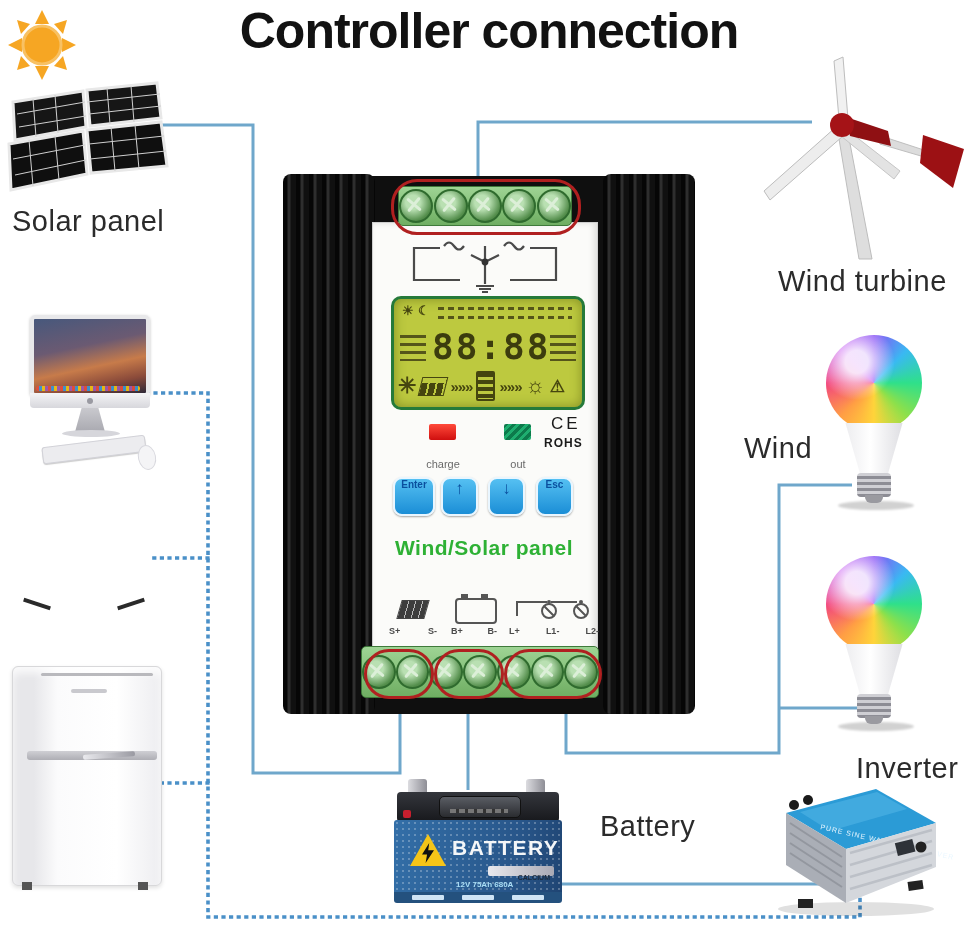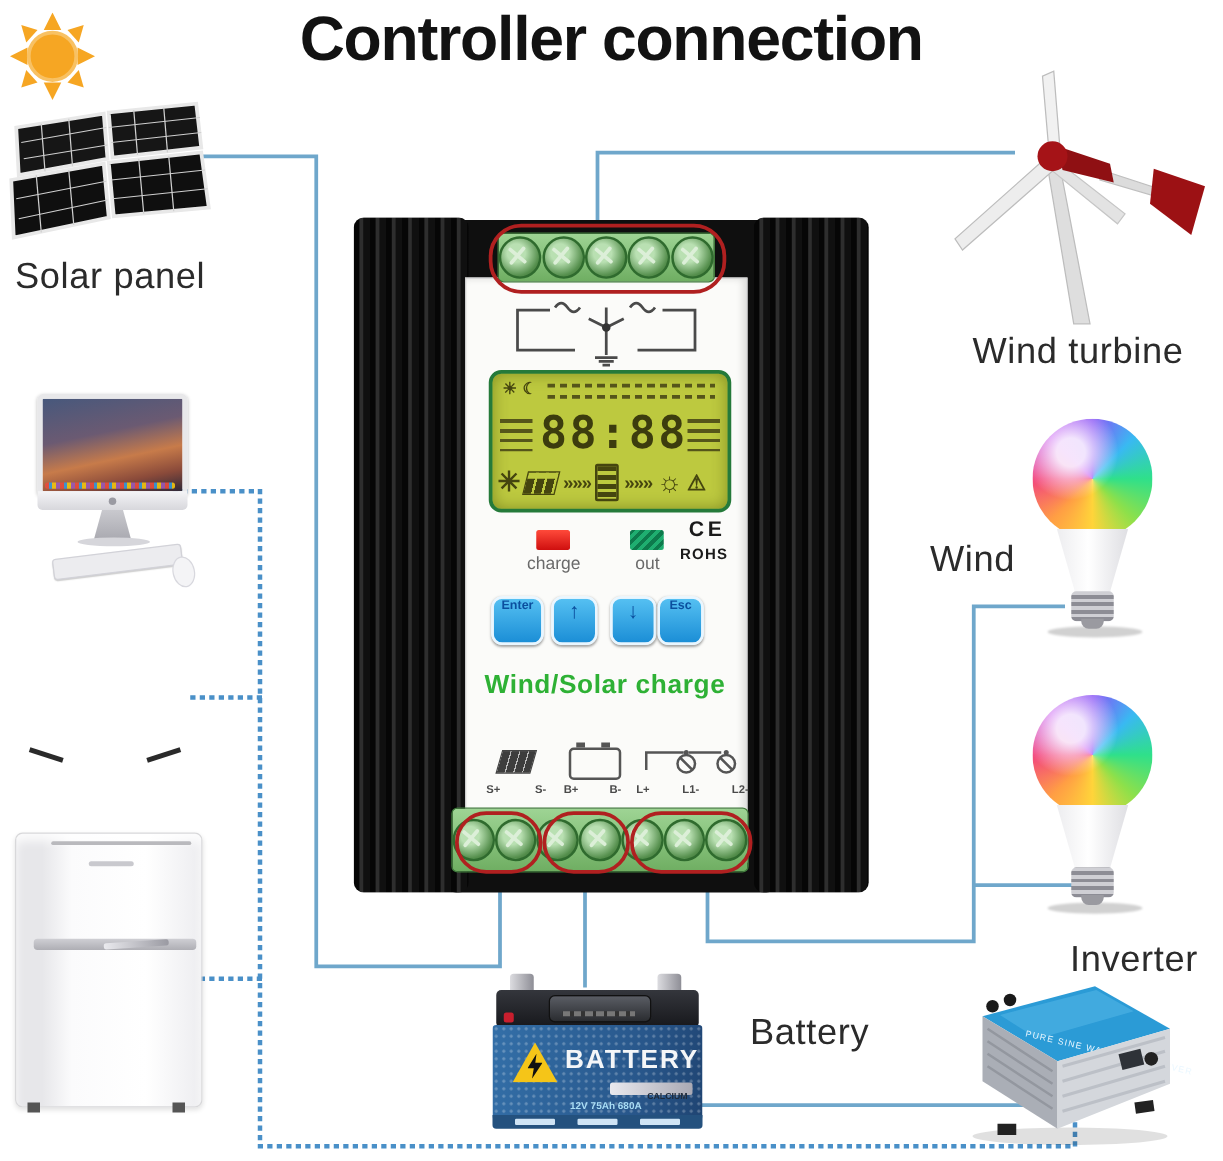--- a/index.html
+++ b/index.html
@@ -24,21 +24,21 @@
          background:#dcefd8;border-radius:2px;}
   .screw::before{transform:rotate(40deg);} .screw::after{transform:rotate(-50deg);}
   .redring{border:3px solid #b02020;border-radius:26px;}
   .lcd{left:108px;top:128px;width:188px;height:108px;border:3px solid #257a3a;border-radius:10px;
        background:#bdc93f;box-shadow:inset 0 0 12px rgba(60,70,0,.45);overflow:hidden;}
   .dash{background:repeating-linear-gradient(90deg,#55551a 0 6px,transparent 6px 10px);height:3px;}
   .seg{font-family:"DejaVu Sans Mono",monospace;font-weight:bold;color:#3c3c0e;font-size:36px;
        letter-spacing:2px;line-height:1;}
   .lcdicon{color:#45450f;font-weight:bold;}
   .led{width:27px;height:16px;border-radius:2px;}
-  .ledlbl{font-size:14px;color:#6a6a6a;text-align:center;width:64px;}
+  .ledlbl{font-size:11px;color:#6a6a6a;text-align:center;width:64px;margin-top:16px;}
   .btn{height:35px;border-radius:9px;border:2px solid #e9f6ff;
        background:linear-gradient(#55c0f2,#1b8ed6);color:#0b4f9e;font-weight:bold;
        display:flex;justify-content:center;box-shadow:0 1px 2px rgba(0,0,0,.35);}
   .brand{left:89px;width:224px;text-align:center;font-size:21px;font-weight:bold;color:#2eb135;
          letter-spacing:.5px;}
   .tlabels{display:flex;justify-content:space-between;font-size:9px;color:#4a4a4a;font-weight:bold;}
   
   svg text{font-family:"Liberation Sans",sans-serif;}
   
   .bulb{width:115px;height:170px;}
@@ -248,37 +248,37 @@
         <span class="lcdicon" style="font-size:15px;letter-spacing:-1px">»»»</span>
         <span class="lcdicon" style="font-size:22px">☼</span>
         <span class="lcdicon" style="font-size:17px">⚠</span>
       </div>
     </div>
 
     <div class="abs led" style="left:146px;top:256px;background:linear-gradient(#ff4a3a,#cf0f0f)"></div>
     <div class="abs ledlbl" style="left:128px;top:274px">charge</div>
     <div class="abs led" style="left:221px;top:256px;background:repeating-linear-gradient(135deg,#0d7a4c 0 3px,#1fae70 3px 6px)"></div>
     <div class="abs ledlbl" style="left:203px;top:274px">out</div>
-    <div class="abs" style="left:268px;top:246px;font-size:17px;font-weight:bold;letter-spacing:3px;color:#1a1a1a">CE</div>
+    <div class="abs" style="left:268px;top:246px;font-size:17px;font-weight:normal;letter-spacing:3px;color:#1a1a1a">CE</div>
     <div class="abs" style="left:261px;top:268px;font-size:12px;font-weight:bold;letter-spacing:1px;color:#1a1a1a">ROHS</div>
 
     <div class="abs btn" style="left:110px;top:309px;width:38px;font-size:10px">
         <span>Enter</span>
       </div>
     <div class="abs btn" style="left:158px;top:309px;width:33px;font-size:17px">
         <span>↑</span>
       </div>
     <div class="abs btn" style="left:205px;top:309px;width:33px;font-size:17px">
         <span>↓</span>
       </div>
-    <div class="abs btn" style="left:243px;top:309px;width:33px;font-size:10px">
+    <div class="abs btn" style="left:253px;top:309px;width:33px;font-size:10px">
         <span>Esc</span>
       </div>
 
-    <div class="abs brand" style="top:368px">Wind/Solar charge</div>
+    <div class="abs brand" style="top:368px">Wind/Solar panel</div>
 
     <div class="abs" style="left:116px;top:432px;width:26px;height:17px;transform:skewX(-16deg);background:repeating-linear-gradient(90deg,#3d3d3d 0 6px,#bbb 6px 7px),repeating-linear-gradient(180deg,#3d3d3d 0 4px,#bbb 4px 5px);border:1px solid #444"></div>
     <div class="abs tlabels" style="left:106px;top:458px;width:48px">
       <span>S+</span>
       <span>S-</span>
     </div>
     <div class="abs" style="left:172px;top:430px;width:38px;height:22px;border:2.5px solid #555;border-radius:4px">
       <div class="abs" style="left:4px;top:-6px;width:7px;height:4px;background:#555"></div>
       <div class="abs" style="left:24px;top:-6px;width:7px;height:4px;background:#555"></div>
     </div>

